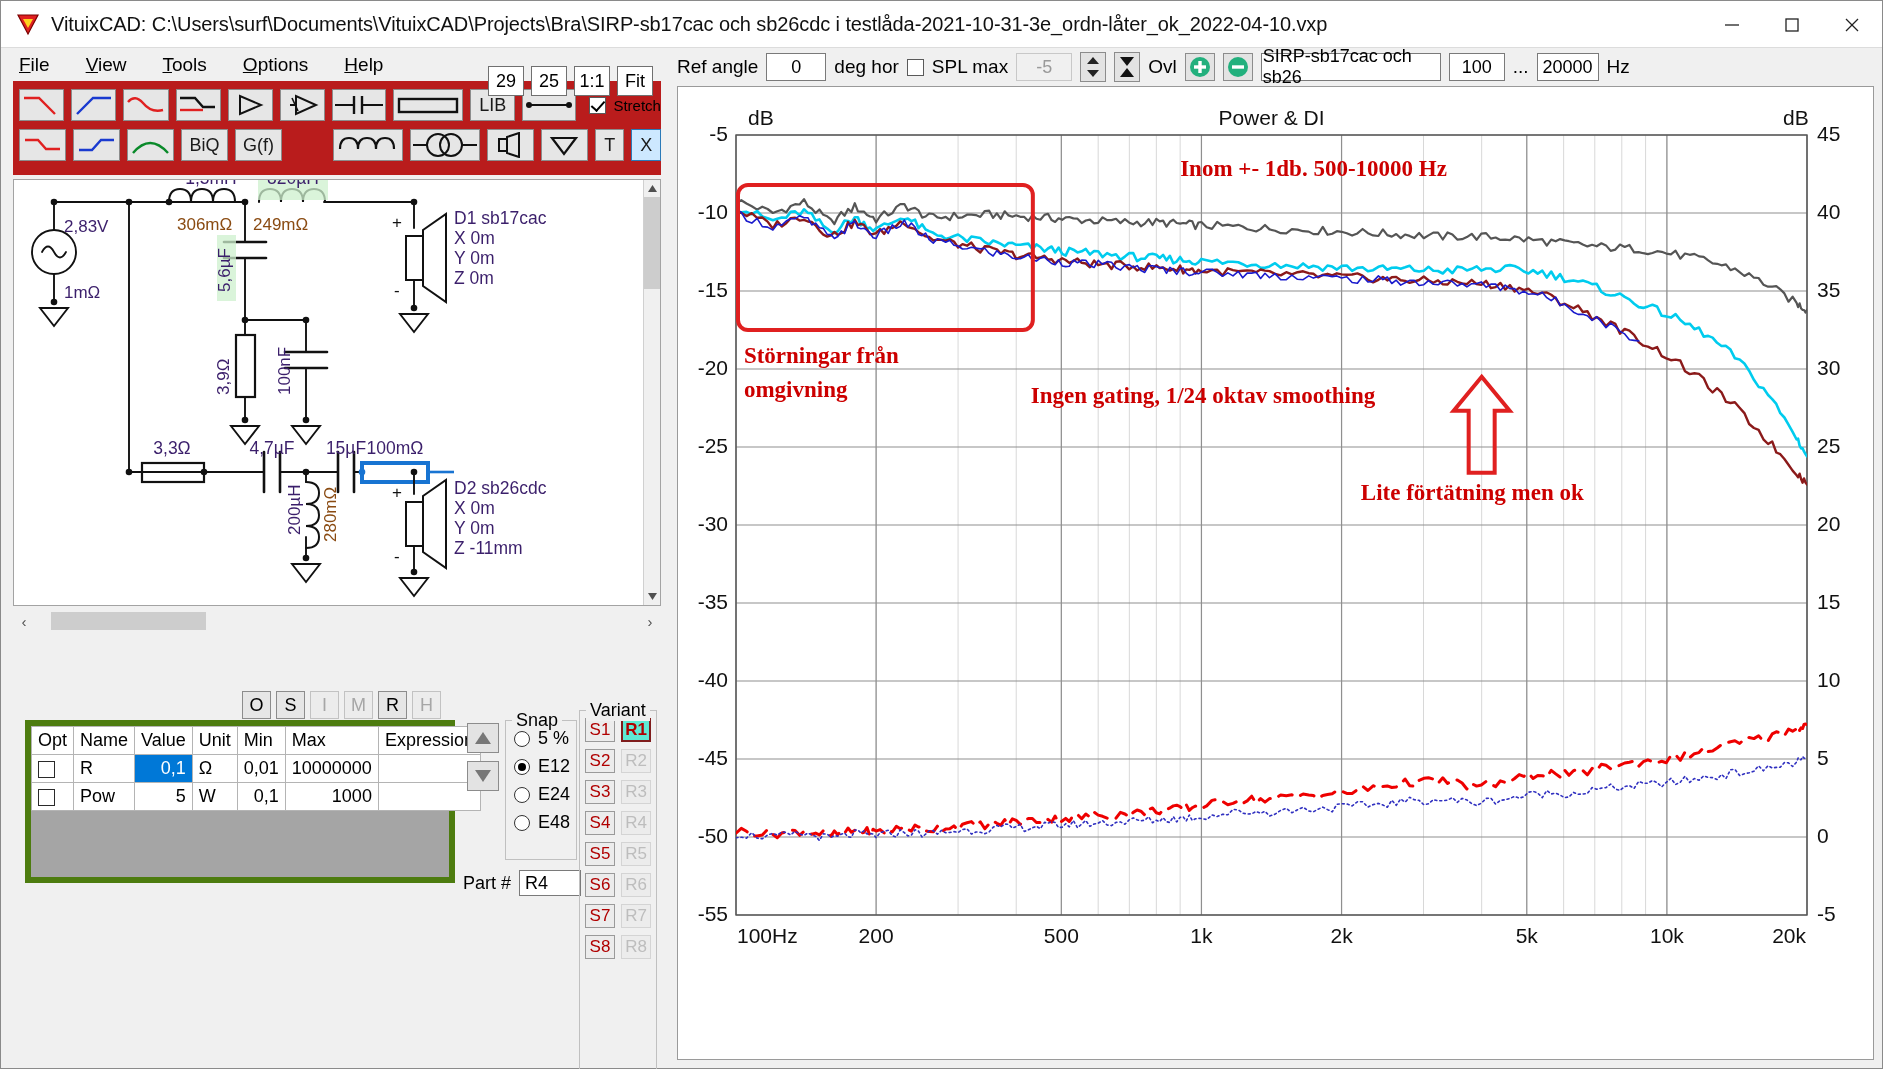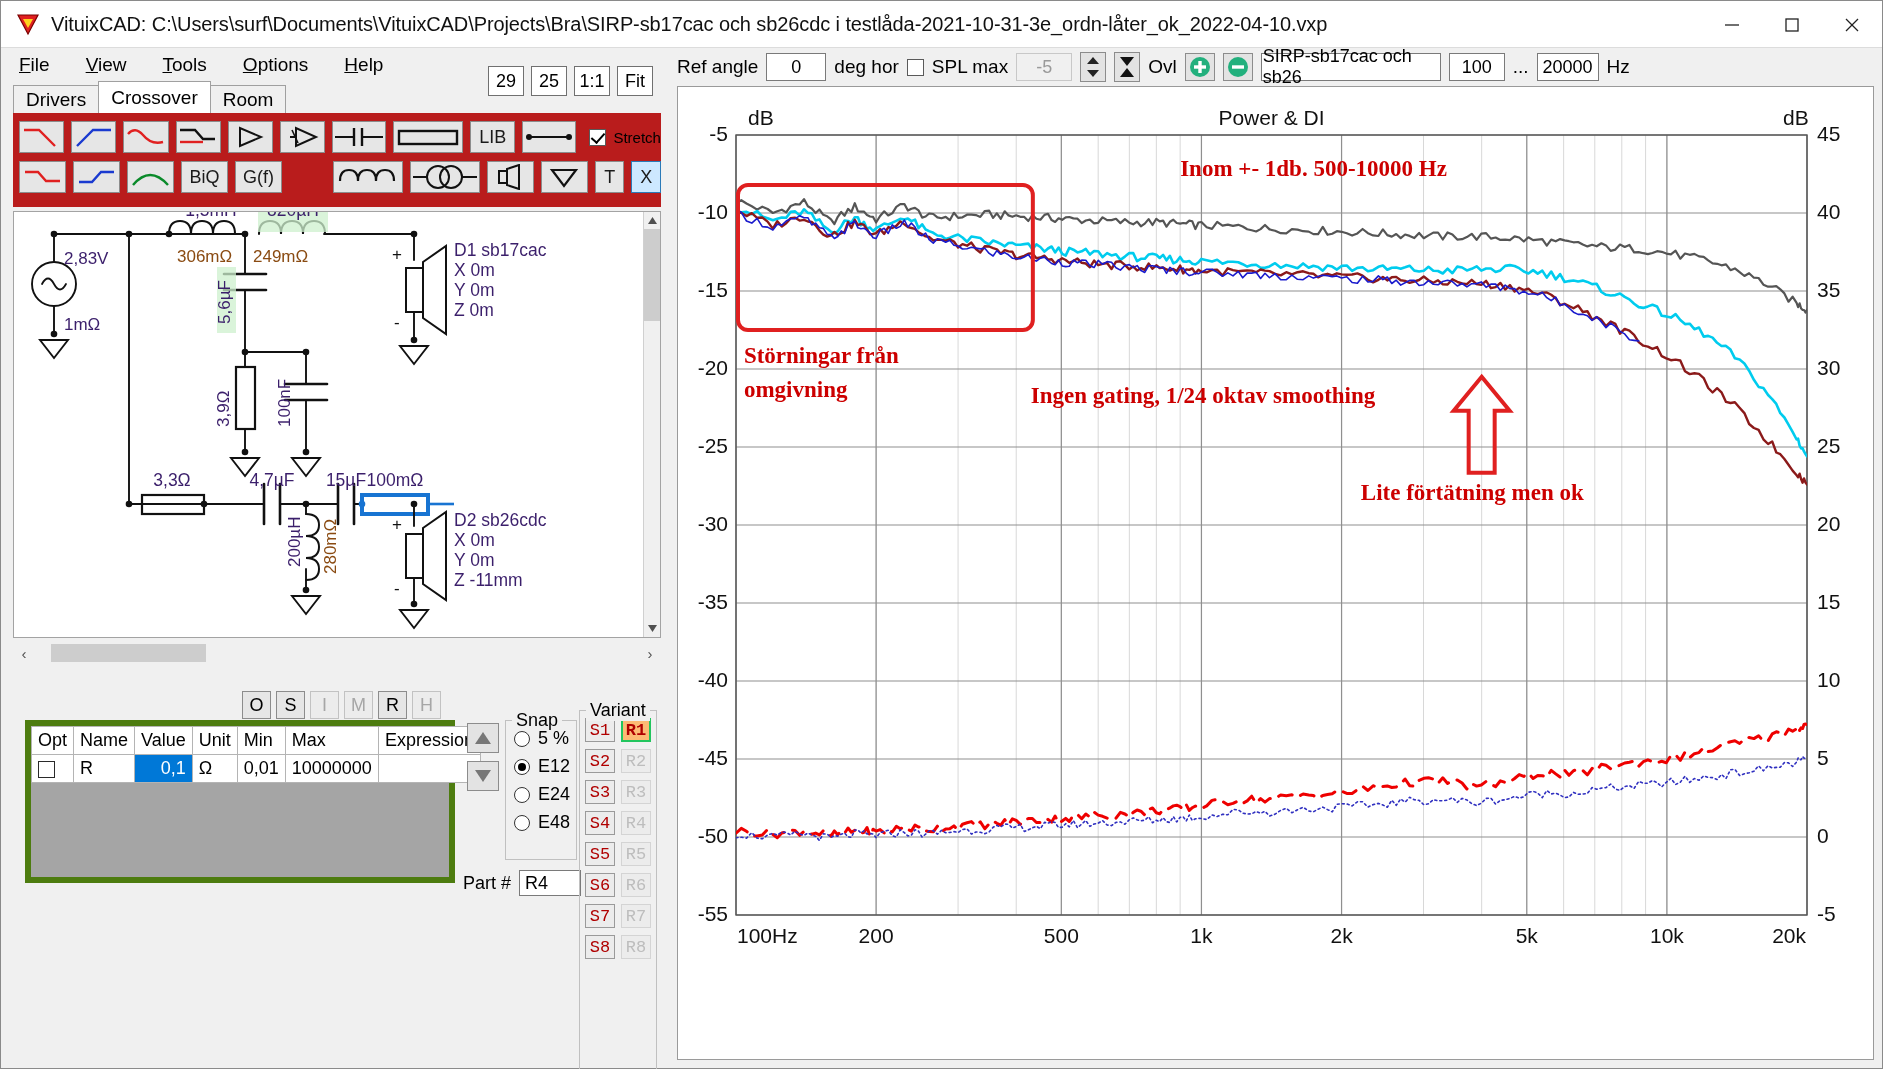--- a/index.html
+++ b/index.html
@@ -122,26 +122,26 @@
   .partrow { position:absolute; left:462px; top:822px; display:flex; align-items:center; gap:8px;}
   .partrow .lbl { font-size:18px; }
   .partinput { width:62px; height:26px; border:1px solid #7a7a7a; background:#fff;
       font-size:18px; padding:0 5px; display:flex; align-items:center; }
 
   
   .variant { position:absolute; left:578px; top:662px; width:78px; height:392px;
       border:1px solid #c0c0c0; }
   .variant .lg { position:absolute; top:-11px; left:6px; background:#f0f0f0; padding:0 4px;
       font-size:18px; }
-  .vrow { display:flex; gap:6px; justify-content:center; margin-top:7px;font-family:Liberation Mono, monospace; }
+  .vrow { display:flex; gap:6px; justify-content:center; margin-top:7px; }
   .vcell { width:30px; height:24px; border:1px solid #9a9a9a; background:#ececec;
       display:flex; align-items:center; justify-content:center; font-size:17px;
       color:#b00000; cursor:default; }
   .vcell.dim { color:#bdbdbd; border-color:#d4d4d4; }
-  .vcell.sel { background:#fdba74; border:2px solid #22c55e; color:#b00000; font-weight:bold; }
+  .vcell.sel { background:#5eead4; border:2px solid #7f1d1d; color:#b00000; font-weight:bold; }
 
   
   .rtoolbar { height:38px; display:flex; align-items:center; padding-left:8px; gap:8px;
       font-size:19px; }
   .rtinput { height:28px; border:1px solid #7a7a7a; background:#fff; font-size:18px;
       display:flex; align-items:center; justify-content:center; color:#000; }
   .rtinput.dis { background:#f0f0f0; color:#9a9a9a; border-color:#c8c8c8; }
   .rtinput.lft { justify-content:flex-start; padding-left:1px; }
   .spinbtn { width:26px; height:30px; border:1px solid #8c8c8c; background:#e3e3e3;
       display:flex; align-items:center; justify-content:center; }
@@ -199,25 +199,20 @@
         <div class="menuitem"><u>H</u>elp</div>
       </div>
 
       <div class="leftTopBtns">
         <div class="sqbtn">29</div>
         <div class="sqbtn">25</div>
         <div class="sqbtn">1:1</div>
         <div class="sqbtn">Fit</div>
       </div>
 
-      <div class="tabstrip">
-        <div class="tab">Drivers</div>
-        <div class="tab active">Crossover</div>
-        <div class="tab">Room</div>
-      </div>
 
       <div class="toolbox">
         <div class="toolrow">
           <div class="tbtn">
             <svg width="42" height="24">
                 <polyline points="3,5 18,5 34,21" fill="none" stroke="#e02020" stroke-width="2.4"></polyline>
               </svg>
             </div>
           <div class="tbtn">
             <svg width="42" height="24">
@@ -558,20 +553,29 @@
             <th class="colMax">Max</th>
             <th>Expression</th>
           </tr>
           <tr>
             <td><span class="cellchk"></span></td>
             <td>R</td>
             <td class="sel">0,1</td>
             <td>Ω</td>
             <td class="num">0,01</td>
             <td class="num">10000000</td>
+            <td></td>
+          </tr>
+          <tr>
+            <td><span class="cellchk"></span></td>
+            <td>Pow</td>
+            <td class="num">5</td>
+            <td>W</td>
+            <td class="num">0,1</td>
+            <td class="num">1000</td>
             <td></td>
           </tr>
         </tbody>
           </table>
       </div>
 
       <div class="updown">
         <div class="udbtn">
           <svg width="16" height="12">
               <polygon points="8,0 16,12 0,12" fill="#777"></polygon>

